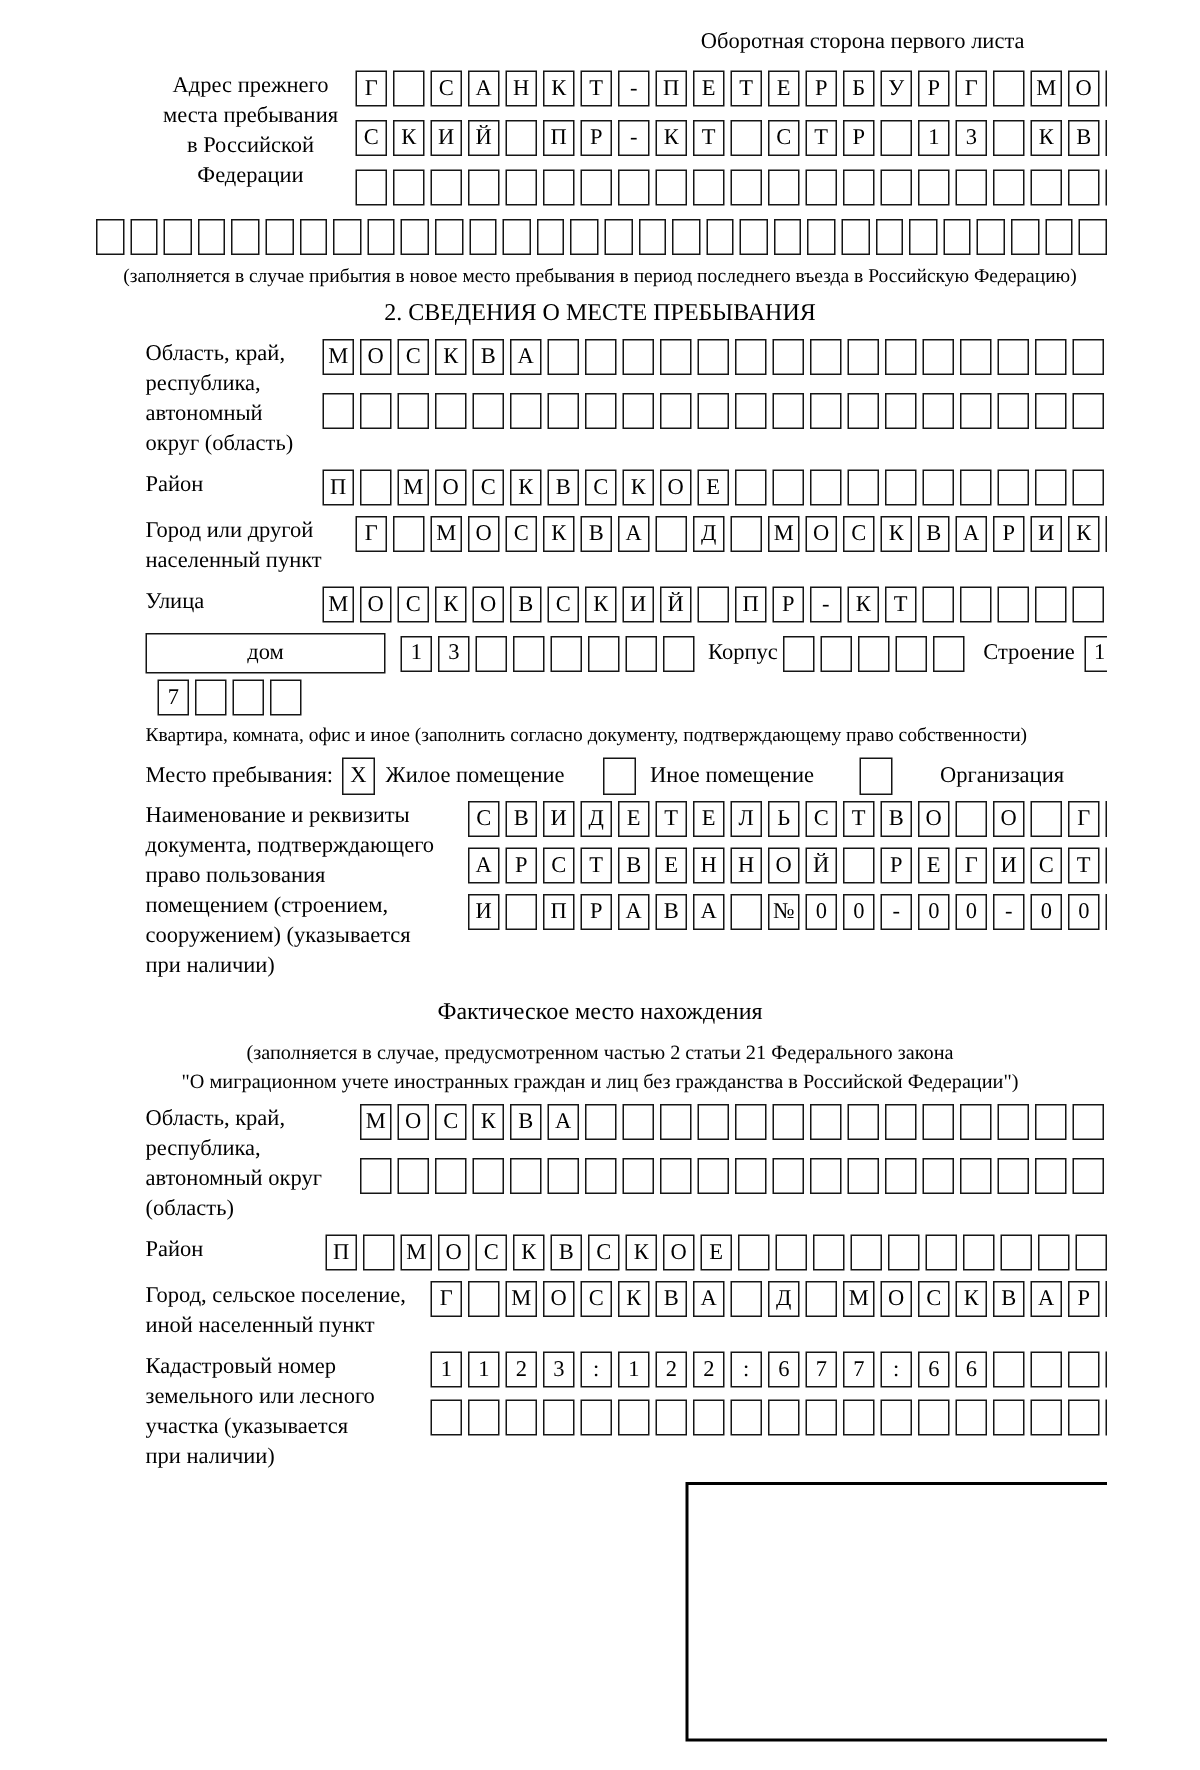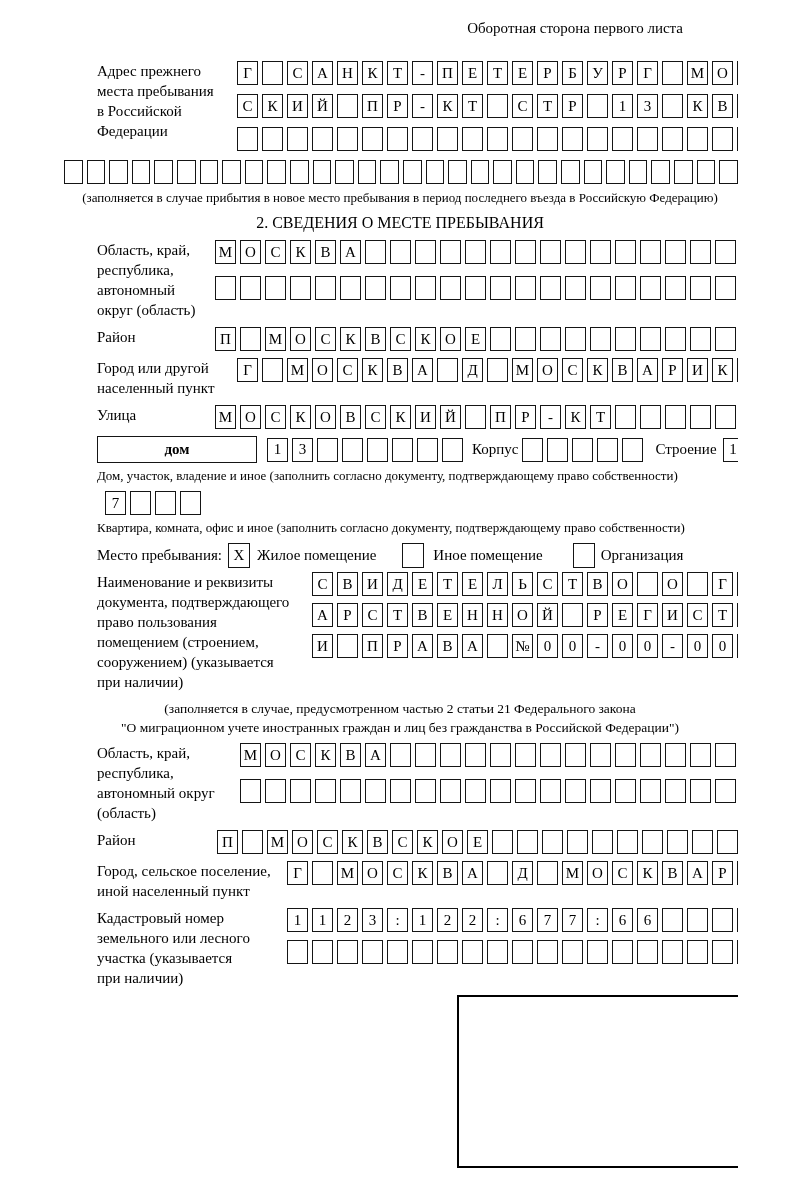--- a/index.html
+++ b/index.html
@@ -52,21 +52,21 @@
     border:2px solid #000;
   }
 </style>
 </head>
 <body>
 
 <div class="page">
 
   <div class="corner-note">Оборотная сторона первого листа</div>
 
-  <div class="frow" style="margin-top:24px;">
+  <div class="frow" style="margin-top:10px;text-align:center;">
     <div class="lbl w140">Адрес прежнего
 места пребывания
 в Российской
 Федерации</div>
     <div class="cellcol">
       <div class="cellrow">
           <div class="cell">Г</div>
           <div class="cell"></div>
           <div class="cell">С</div>
           <div class="cell">А</div>
@@ -326,21 +326,21 @@
         <div class="cell"></div>
         <div class="cell"></div>
         <div class="cell"></div>
         <div class="cell"></div>
         <div class="cell"></div>
         <div class="cell"></div>
       </div>
   </div>
 
   <div class="house-row">
-    <div class="bigbox" style="width:160px;font-weight:bold;">дом</div>
+    <div class="bigbox" style="width:160px;">дом</div>
     <div class="cellrow" style="margin-left:10px;">
         <div class="cell">1</div>
         <div class="cell">3</div>
         <div class="cell"></div>
         <div class="cell"></div>
         <div class="cell"></div>
         <div class="cell"></div>
         <div class="cell"></div>
         <div class="cell"></div>
       </div>
@@ -353,40 +353,39 @@
         <div class="cell"></div>
       </div>
     <div class="inline-lbl" style="margin:0 6px 0 12px;">Строение</div>
     <div class="cellrow">
         <div class="cell">1</div>
         <div class="cell"></div>
         <div class="cell"></div>
         <div class="cell"></div>
       </div>
   </div>
-  <div class="caption indent">Дом, участок, владение и иное (заполнить согласно документу, подтверждающему право собственности)</div>
 
   <div class="apt-row">
     <div class="cellrow" style="margin-left:8px;">
         <div class="cell">7</div>
         <div class="cell"></div>
         <div class="cell"></div>
         <div class="cell"></div>
       </div>
   </div>
   <div class="caption indent">Квартира, комната, офис и иное (заполнить согласно документу, подтверждающему право собственности)</div>
 
   <div class="place-row">
     <div class="inline-lbl">Место пребывания:</div>
     <div class="checkbox" style="margin-left:6px;">X</div>
     <div class="inline-lbl" style="margin-left:7px;">Жилое помещение</div>
     <div class="checkbox" style="margin-left:26px;"></div>
     <div class="inline-lbl" style="margin-left:9px;">Иное помещение</div>
     <div class="checkbox" style="margin-left:30px;"></div>
-    <div class="inline-lbl" style="margin-left:6px;">Организация</div>
+    <div class="inline-lbl" style="margin-left:32px;">Организация</div>
   </div>
 
   <div class="frow">
     <div class="lbl w215">Наименование и реквизиты
 документа, подтверждающего
 право пользования
 помещением (строением,
 сооружением) (указывается
 при наличии)</div>
     <div class="cellcol" style="gap:7px;">
@@ -455,20 +454,21 @@
           <div class="cell">0</div>
           <div class="cell">0</div>
           <div class="cell">/</div>
           <div class="cell">0</div>
           <div class="cell">0</div>
           <div class="cell">0</div>
         </div>
     </div>
   </div>
 
+  <div class="sec-title" style="margin-top:12px;">Фактическое место нахождения</div>
   <div class="subcaption">(заполняется в случае, предусмотренном частью 2 статьи 21 Федерального закона
 "О миграционном учете иностранных граждан и лиц без гражданства в Российской Федерации")</div>
 
   <div class="frow">
     <div class="lbl w143">Область, край,
 республика,
 автономный округ
 (область)</div>
     <div class="cellcol" style="gap:12px;">
       <div class="cellrow">

